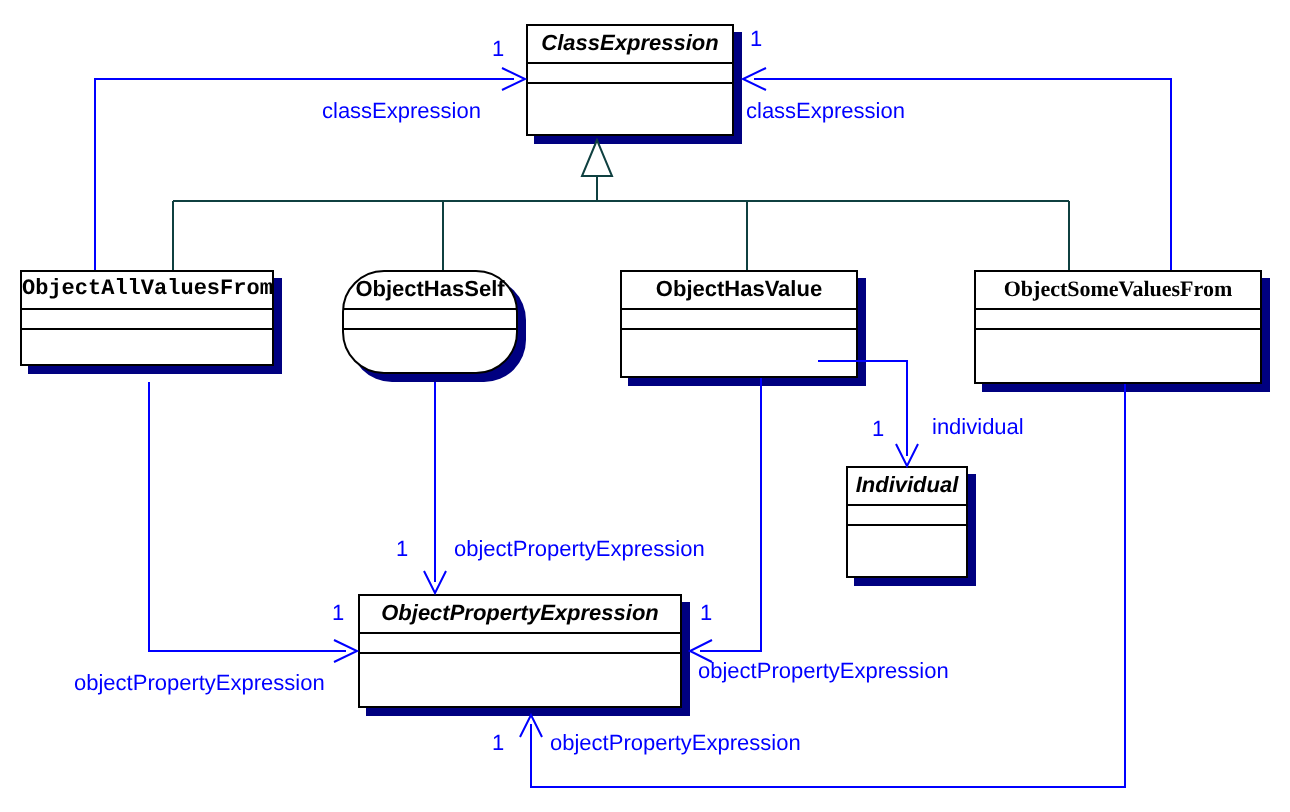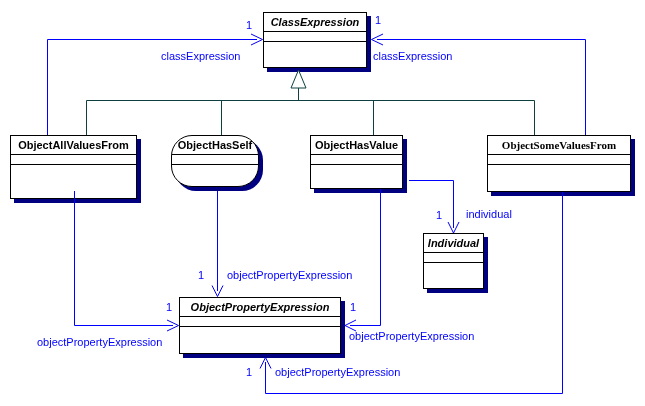--- a/index.html
+++ b/index.html
@@ -29,33 +29,33 @@
 <body>
 
 <div id="canvas">
 
   <div class="uml-class" style="left:263px; top:12px; width:104px; height:56px;">
     <div class="uml-title abstract">ClassExpression</div>
     <div class="uml-attrs"></div>
     <div class="uml-ops"></div>
   </div>
 
-  <div class="uml-class" style="left:10px; top:135px; width:127px; height:64px;">
+  <div class="uml-class" style="left:10px; top:135px; width:127px; height:48px;font-family:Liberation Mono, monospace;">
     <div class="uml-title">ObjectAllValuesFrom</div>
     <div class="uml-attrs"></div>
     <div class="uml-ops"></div>
   </div>
 
   <div class="uml-class" style="left:171px; top:135px; width:88px; height:52px;border-radius:21px;">
     <div class="uml-title">ObjectHasSelf</div>
     <div class="uml-attrs"></div>
     <div class="uml-ops"></div>
   </div>
 
-  <div class="uml-class" style="left:310px; top:135px; width:93px; height:54px;">
+  <div class="uml-class" style="left:310px; top:135px; width:119px; height:54px;">
     <div class="uml-title">ObjectHasValue</div>
     <div class="uml-attrs"></div>
     <div class="uml-ops"></div>
   </div>
 
   <div class="uml-class" style="left:487px; top:135px; width:144px; height:57px;font-family:Liberation Serif, serif;">
     <div class="uml-title">ObjectSomeValuesFrom</div>
     <div class="uml-attrs"></div>
     <div class="uml-ops"></div>
   </div>

